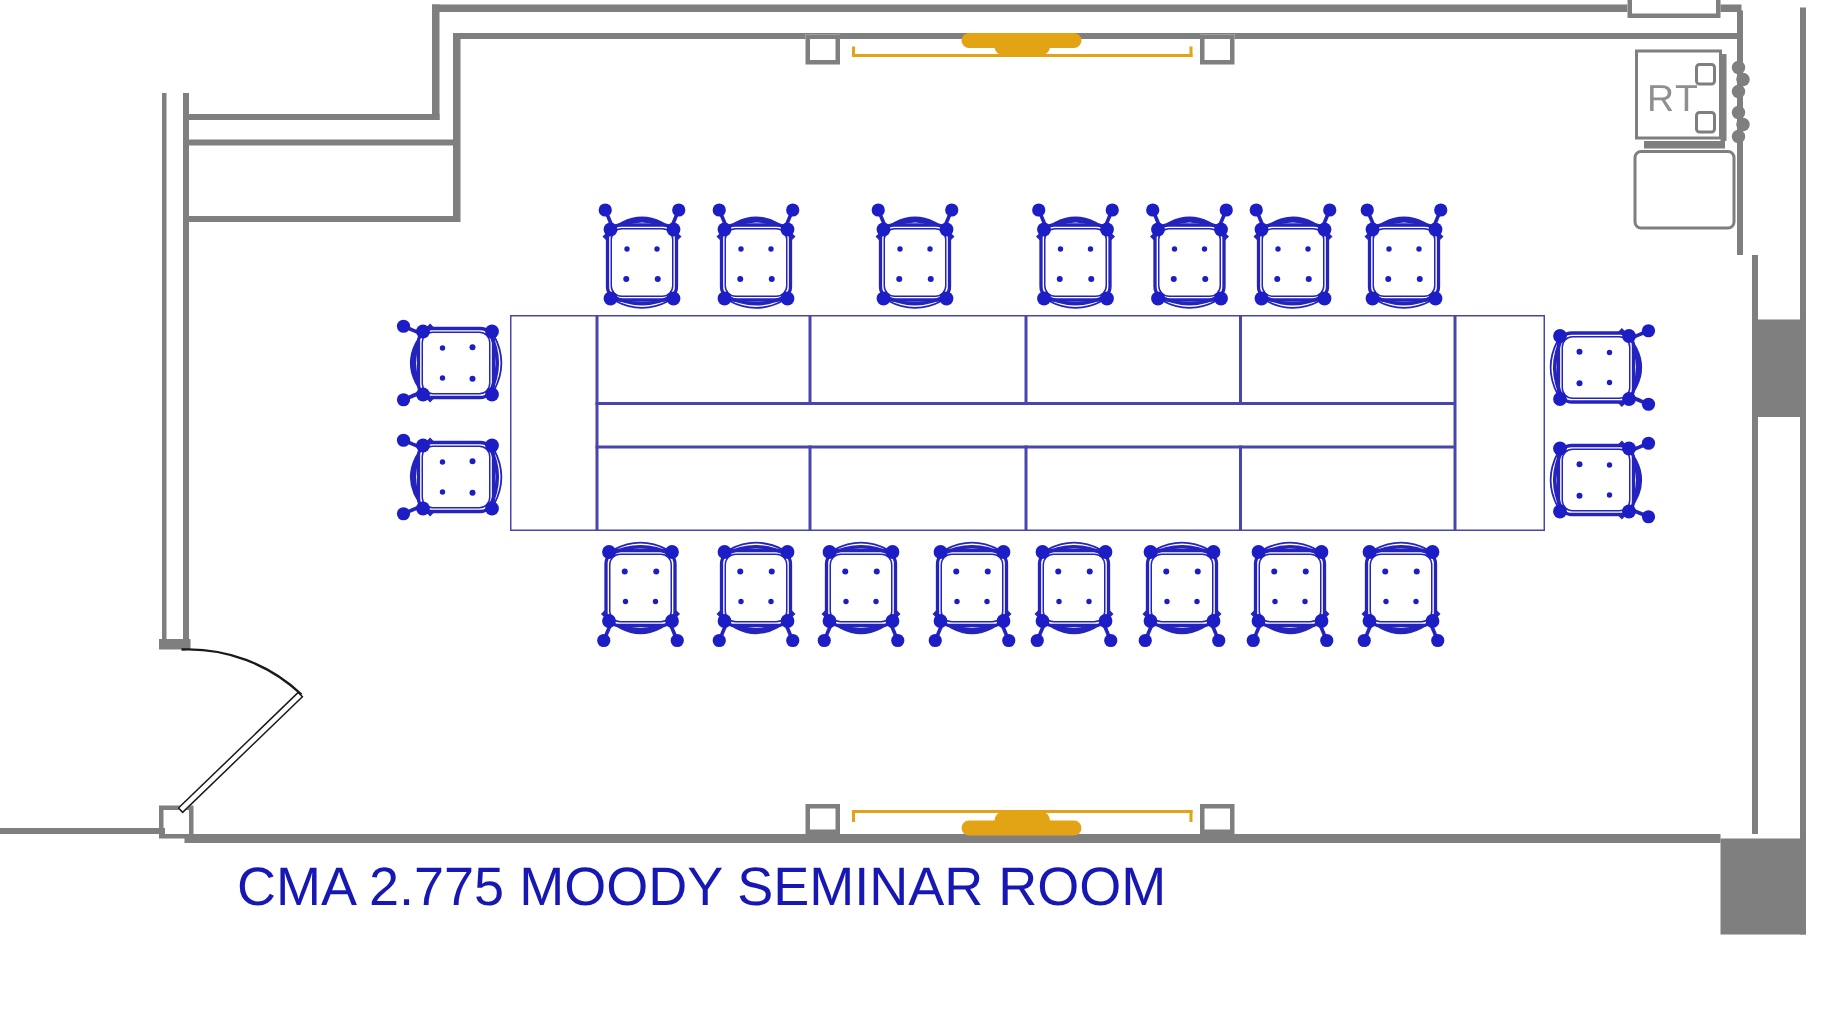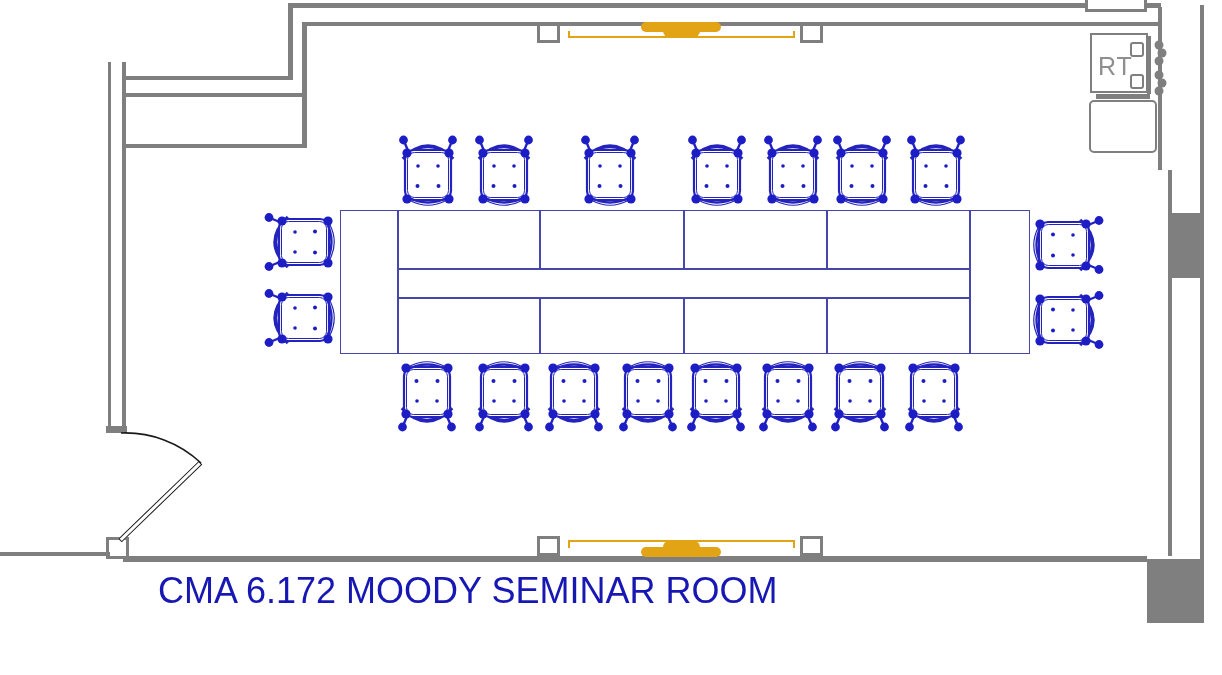--- a/index.html
+++ b/index.html
@@ -126,21 +126,21 @@
   <div class="tline" style="left:397px;top:268px;width:573px;height:1.6px;"></div>
   <div class="tline" style="left:397px;top:297px;width:573px;height:1.6px;"></div>
   <div class="tline" style="left:539px;top:210px;width:1.6px;height:58px;"></div>
   <div class="tline" style="left:683px;top:210px;width:1.6px;height:58px;"></div>
   <div class="tline" style="left:826px;top:210px;width:1.6px;height:58px;"></div>
   <div class="tline" style="left:539px;top:297px;width:1.6px;height:57px;"></div>
   <div class="tline" style="left:683px;top:297px;width:1.6px;height:57px;"></div>
   <div class="tline" style="left:826px;top:297px;width:1.6px;height:57px;"></div>
 
   <div id="room-title">
-    <div>CMA 6.172 MOODY SEMINAR ROOM</div>
+    <div>CMA 2.775 MOODY SEMINAR ROOM</div>
   </div>
 
 <svg class="chair" viewBox="0 0 64 78" style="left: 396px; top: 133px;">
       <use href="#chair-sym"></use>
     </svg>
     <svg class="chair" viewBox="0 0 64 78" style="left: 472px; top: 133px;">
       <use href="#chair-sym"></use>
     </svg>
     <svg class="chair" viewBox="0 0 64 78" style="left: 578px; top: 133px;">
       <use href="#chair-sym"></use>

